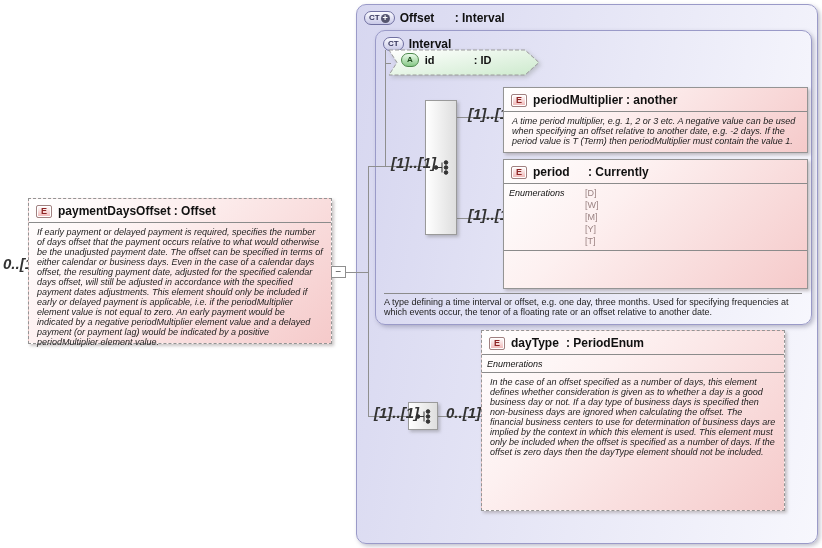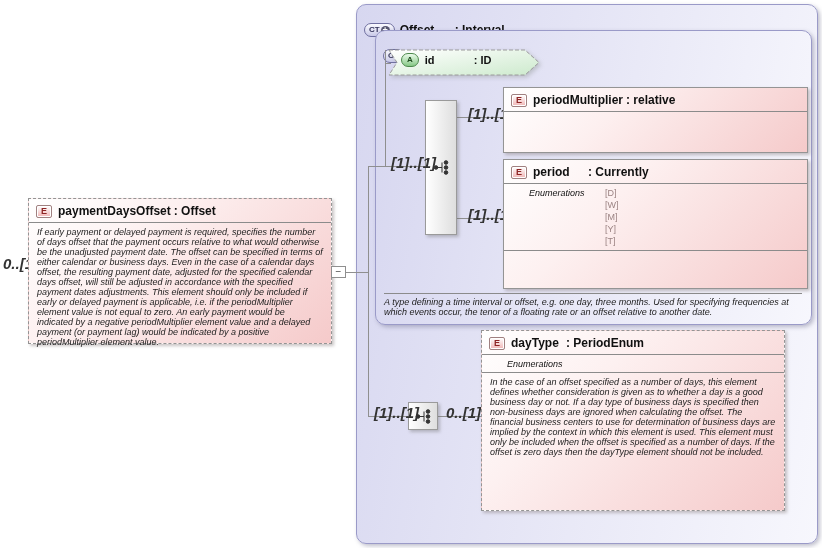--- a/index.html
+++ b/index.html
@@ -3,45 +3,45 @@
 <meta charset="utf-8">
 <style>
   * { margin:0; padding:0; box-sizing:border-box; }
   body { background:#fff; font-family:"Liberation Sans", sans-serif; }
   .canvas { position:relative; width:822px; height:548px; background:#fff; overflow:hidden; }
 
   
   .ctbox { position:absolute; border:1px solid #9a9ac8; border-radius:10px;
            background:linear-gradient(100deg,#d7d7f0 0%,#e9e9f7 55%,#f7f7fd 100%);
            box-shadow:2px 2px 4px rgba(110,110,140,.45); }
-  .ct-hdr { display:flex; align-items:center; gap:5px; padding:18px 7px 4px 7px;
+  .ct-hdr { display:flex; align-items:center; gap:5px; padding:6px 7px 4px 7px;
             font-weight:bold; font-size:11px; color:#111; }
   .badge-ct { display:inline-flex; align-items:center; gap:1px; font-weight:bold; font-size:8px;
               color:#33335a; background:linear-gradient(#fbfbff,#c9c9e8); border:1px solid #7070a0;
               border-radius:8px; padding:1px 4px; line-height:10px; }
   .plus-circle { display:inline-block; width:9px; height:9px; border-radius:50%; background:#55556e;
                  color:#fff; font-size:9px; line-height:9px; text-align:center; font-weight:bold; }
   .ct-footer { position:absolute; left:8px; right:9px; border-top:1px solid #8b8b8b; padding-top:3px;
-               font-style:italic; font-size:9px; line-height:10px; color:#222; }
+               font-size:9px; line-height:10px; color:#222; }
 
   
   .elbox { position:absolute; border:1px solid #949494;
            background:linear-gradient(135deg,#ffffff 0%,#fdf0f0 35%,#f5caca 100%);
            box-shadow:2px 2px 3px rgba(120,110,110,.4); }
   .elbox.dashed { border-style:dashed; }
   .el-hdr { display:flex; align-items:center; gap:6px; padding:5px 8px 4px 7px;
             border-bottom:1px solid #8b8b8b; }
   .badge-e { font-weight:bold; font-size:9px; line-height:11px; color:#8d2424;
              background:linear-gradient(#ffffff,#f0b4b4); border:1px solid #a08080;
              padding:0 4px; border-radius:2px; box-shadow:inset 0 0 0 1px #fff; }
   .el-title { font-weight:bold; font-size:12px; color:#101010; white-space:nowrap; }
   .el-title .nm { display:inline-block; min-width:52px; }
   .el-title .tp { margin-left:3px; }
   .anno { padding:4px 8px 4px 8px; font-style:italic; font-size:9px; line-height:10px; color:#222; }
-  .enums { display:flex; padding:3px 25px; border-bottom:1px solid #8b8b8b; font-size:9px; }
+  .enums { display:flex; padding:3px 5px; border-bottom:1px solid #8b8b8b; font-size:9px; }
   .enums .lbl { font-style:italic; color:#111; width:76px; flex:none; padding-top:1px; }
   .enums .vals span { display:block; line-height:12px; color:#9b8383; }
 
   
   .attr-wrap { position:absolute; left:388px; top:49px; width:153px; height:28px; }
   .attr-wrap svg { position:absolute; left:0; top:0; filter:drop-shadow(2px 2px 2px rgba(120,130,120,.35)); }
   .attr-content { position:absolute; left:13px; top:4px; display:flex; align-items:center; gap:6px; }
   .badge-a { font-weight:bold; font-size:8px; line-height:10px; color:#1e4d1e;
              background:linear-gradient(#eafbea,#86c886); border:1px solid #4d8a4d;
              border-radius:7px; padding:1px 5px; }
@@ -150,22 +150,23 @@
     </svg>
     <div class="attr-content">
       <span class="badge-a">A</span>
       <span class="attr-title"><span class="nm">id</span><span>: ID</span></span>
     </div>
   </div>
 
   <div class="elbox" style="left:503px; top:87px; width:305px; height:66px;">
     <div class="el-hdr">
       <span class="badge-e">E</span>
-      <span class="el-title"><span class="nm">periodMultiplier</span><span class="tp">: relative</span></span>
+      <span class="el-title"><span class="nm">periodMultiplier</span><span class="tp">: another</span></span>
     </div>
+    <div class="anno">A time period multiplier, e.g. 1, 2 or 3 etc. A negative value can be used when specifying an offset relative to another date, e.g. -2 days. If the period value is T (Term) then periodMultiplier must contain the value 1.</div>
   </div>
 
   <div class="elbox" style="left:503px; top:159px; width:305px; height:130px;">
     <div class="el-hdr">
       <span class="badge-e">E</span>
       <span class="el-title"><span class="nm">period</span><span class="tp">: Currently</span></span>
     </div>
     <div class="enums">
       <span class="lbl">Enumerations</span>
       <span class="vals">

